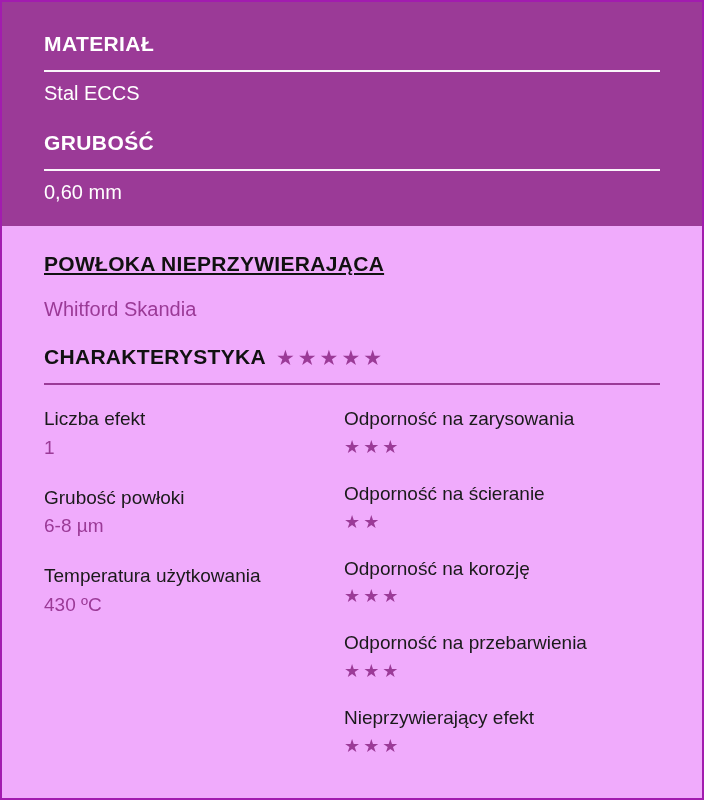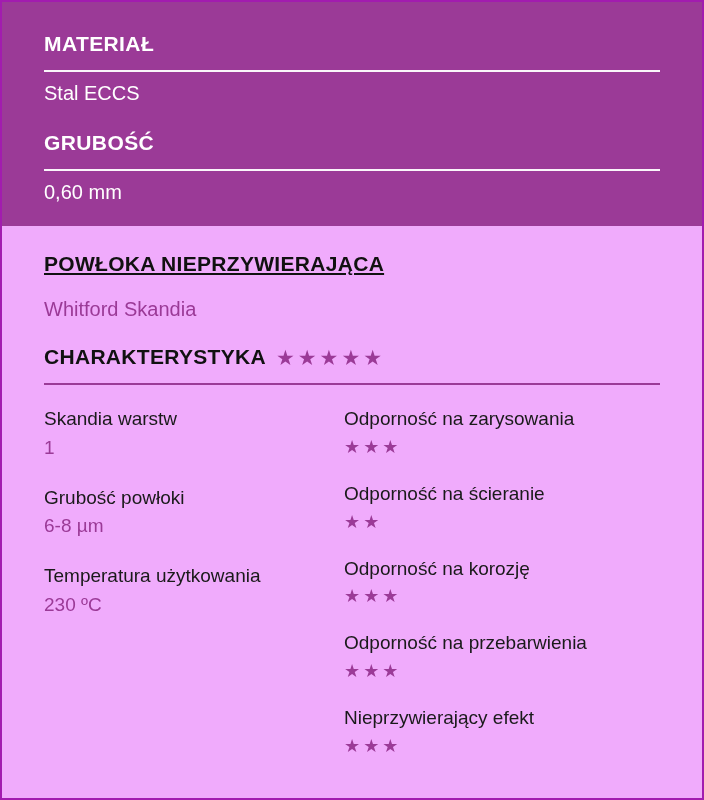--- a/index.html
+++ b/index.html
@@ -160,30 +160,30 @@
       <span class="char-label">CHARAKTERYSTYKA</span>
       <span class="stars big">★★★★★</span>
     </div>
 
     <div class="divider"></div>
 
     <div class="columns">
 
       <div class="col-left">
         <div class="prop">
-          <div class="prop-name">Skandia warstw</div>
+          <div class="prop-name">Liczba efekt</div>
           <div class="prop-value">1</div>
         </div>
         <div class="prop">
           <div class="prop-name">Grubość powłoki</div>
           <div class="prop-value">6-8 µm</div>
         </div>
         <div class="prop">
           <div class="prop-name">Temperatura użytkowania</div>
-          <div class="prop-value">230 ºC</div>
+          <div class="prop-value">430 ºC</div>
         </div>
       </div>
 
       <div class="col-right">
         <div class="rating">
           <div class="rating-name">Odporność na zarysowania</div>
           <div class="rating-stars">★★★</div>
         </div>
         <div class="rating">
           <div class="rating-name">Odporność na ścieranie</div>

